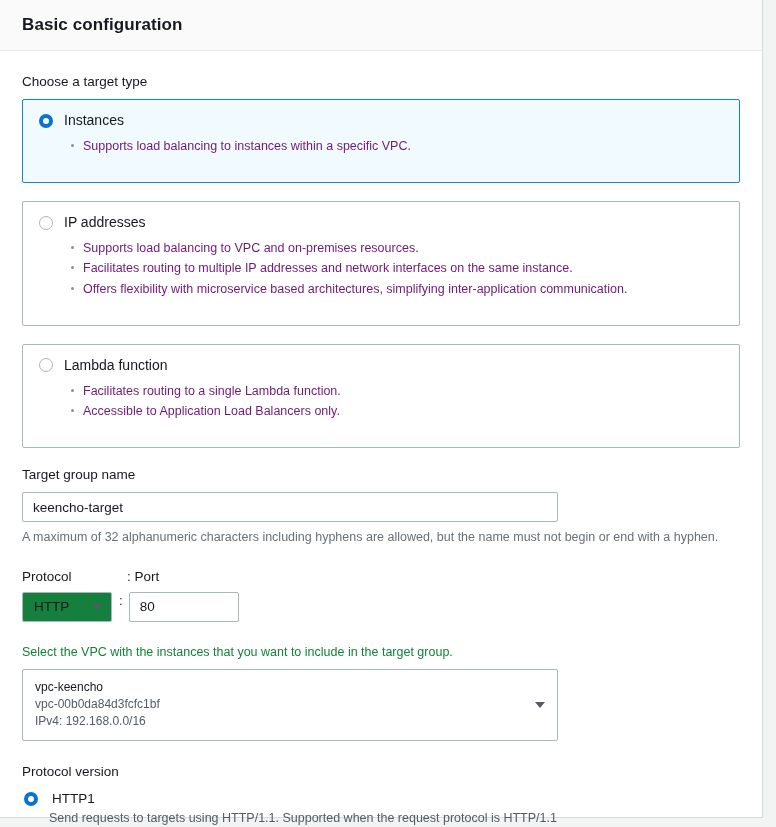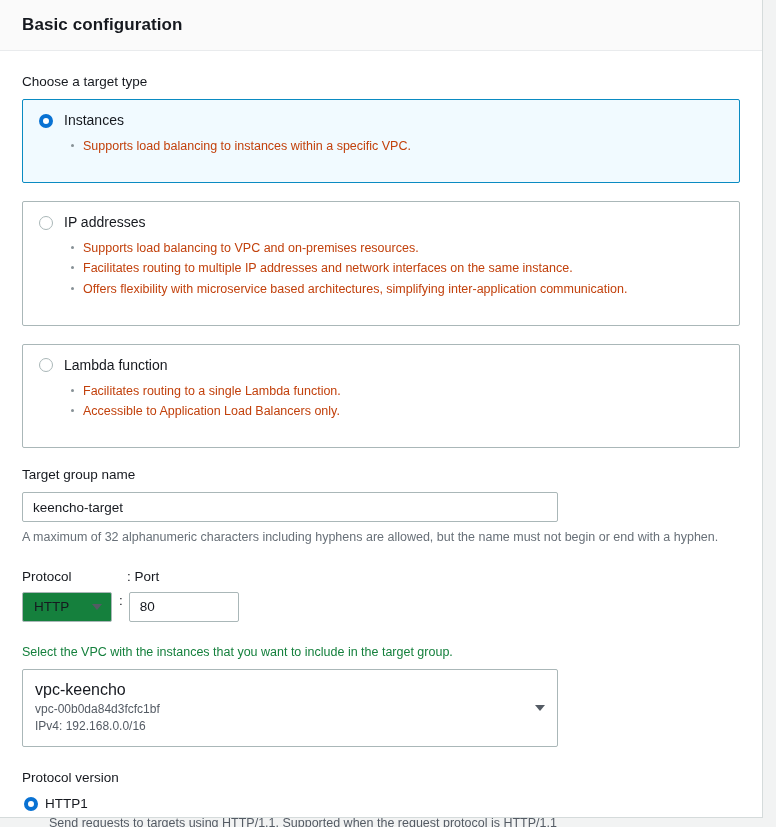--- a/index.html
+++ b/index.html
@@ -116,21 +116,21 @@
   }
 
   .bullets {
     list-style: none;
     margin: 7px 0 0 0;
     padding: 0 0 0 46px;
   }
   .bullets li {
     position: relative;
     font-size: 12.5px;
-    color: #c2410c;
+    color: #701a75;
     line-height: 1.62;
   }
   .bullets li::before {
     content: "";
     position: absolute;
     left: -12px;
     top: 8px;
     width: 3px;
     height: 3px;
     border-radius: 50%;
@@ -231,40 +231,40 @@
     border: 1px solid #aab7b8;
     border-radius: 2px;
     background: #ffffff;
     padding: 9px 12px 10px 12px;
     box-sizing: border-box;
     display: flex;
     align-items: center;
     justify-content: space-between;
   }
   .vpc-main {
-    font-size: 16px;
+    font-size: 12px;
     color: #16191f;
     line-height: 1.35;
   }
   .vpc-sub {
     font-size: 12px;
     color: #545b64;
     line-height: 1.45;
   }
 
   
   .pv-block { margin-top: 22px; padding-bottom: 18px; }
 
   .pv-option { margin-top: 9px; }
   .pv-option:first-of-type { margin-top: 6px; }
 
   .pv-head {
     display: flex;
     align-items: center;
-    gap: 7px;
+    gap: 14px;
   }
   .pv-title {
     font-size: 13.5px;
     color: #16191f;
     line-height: 1.2;
   }
   .pv-desc {
     font-size: 12.5px;
     color: #545b64;
     line-height: 1.45;

